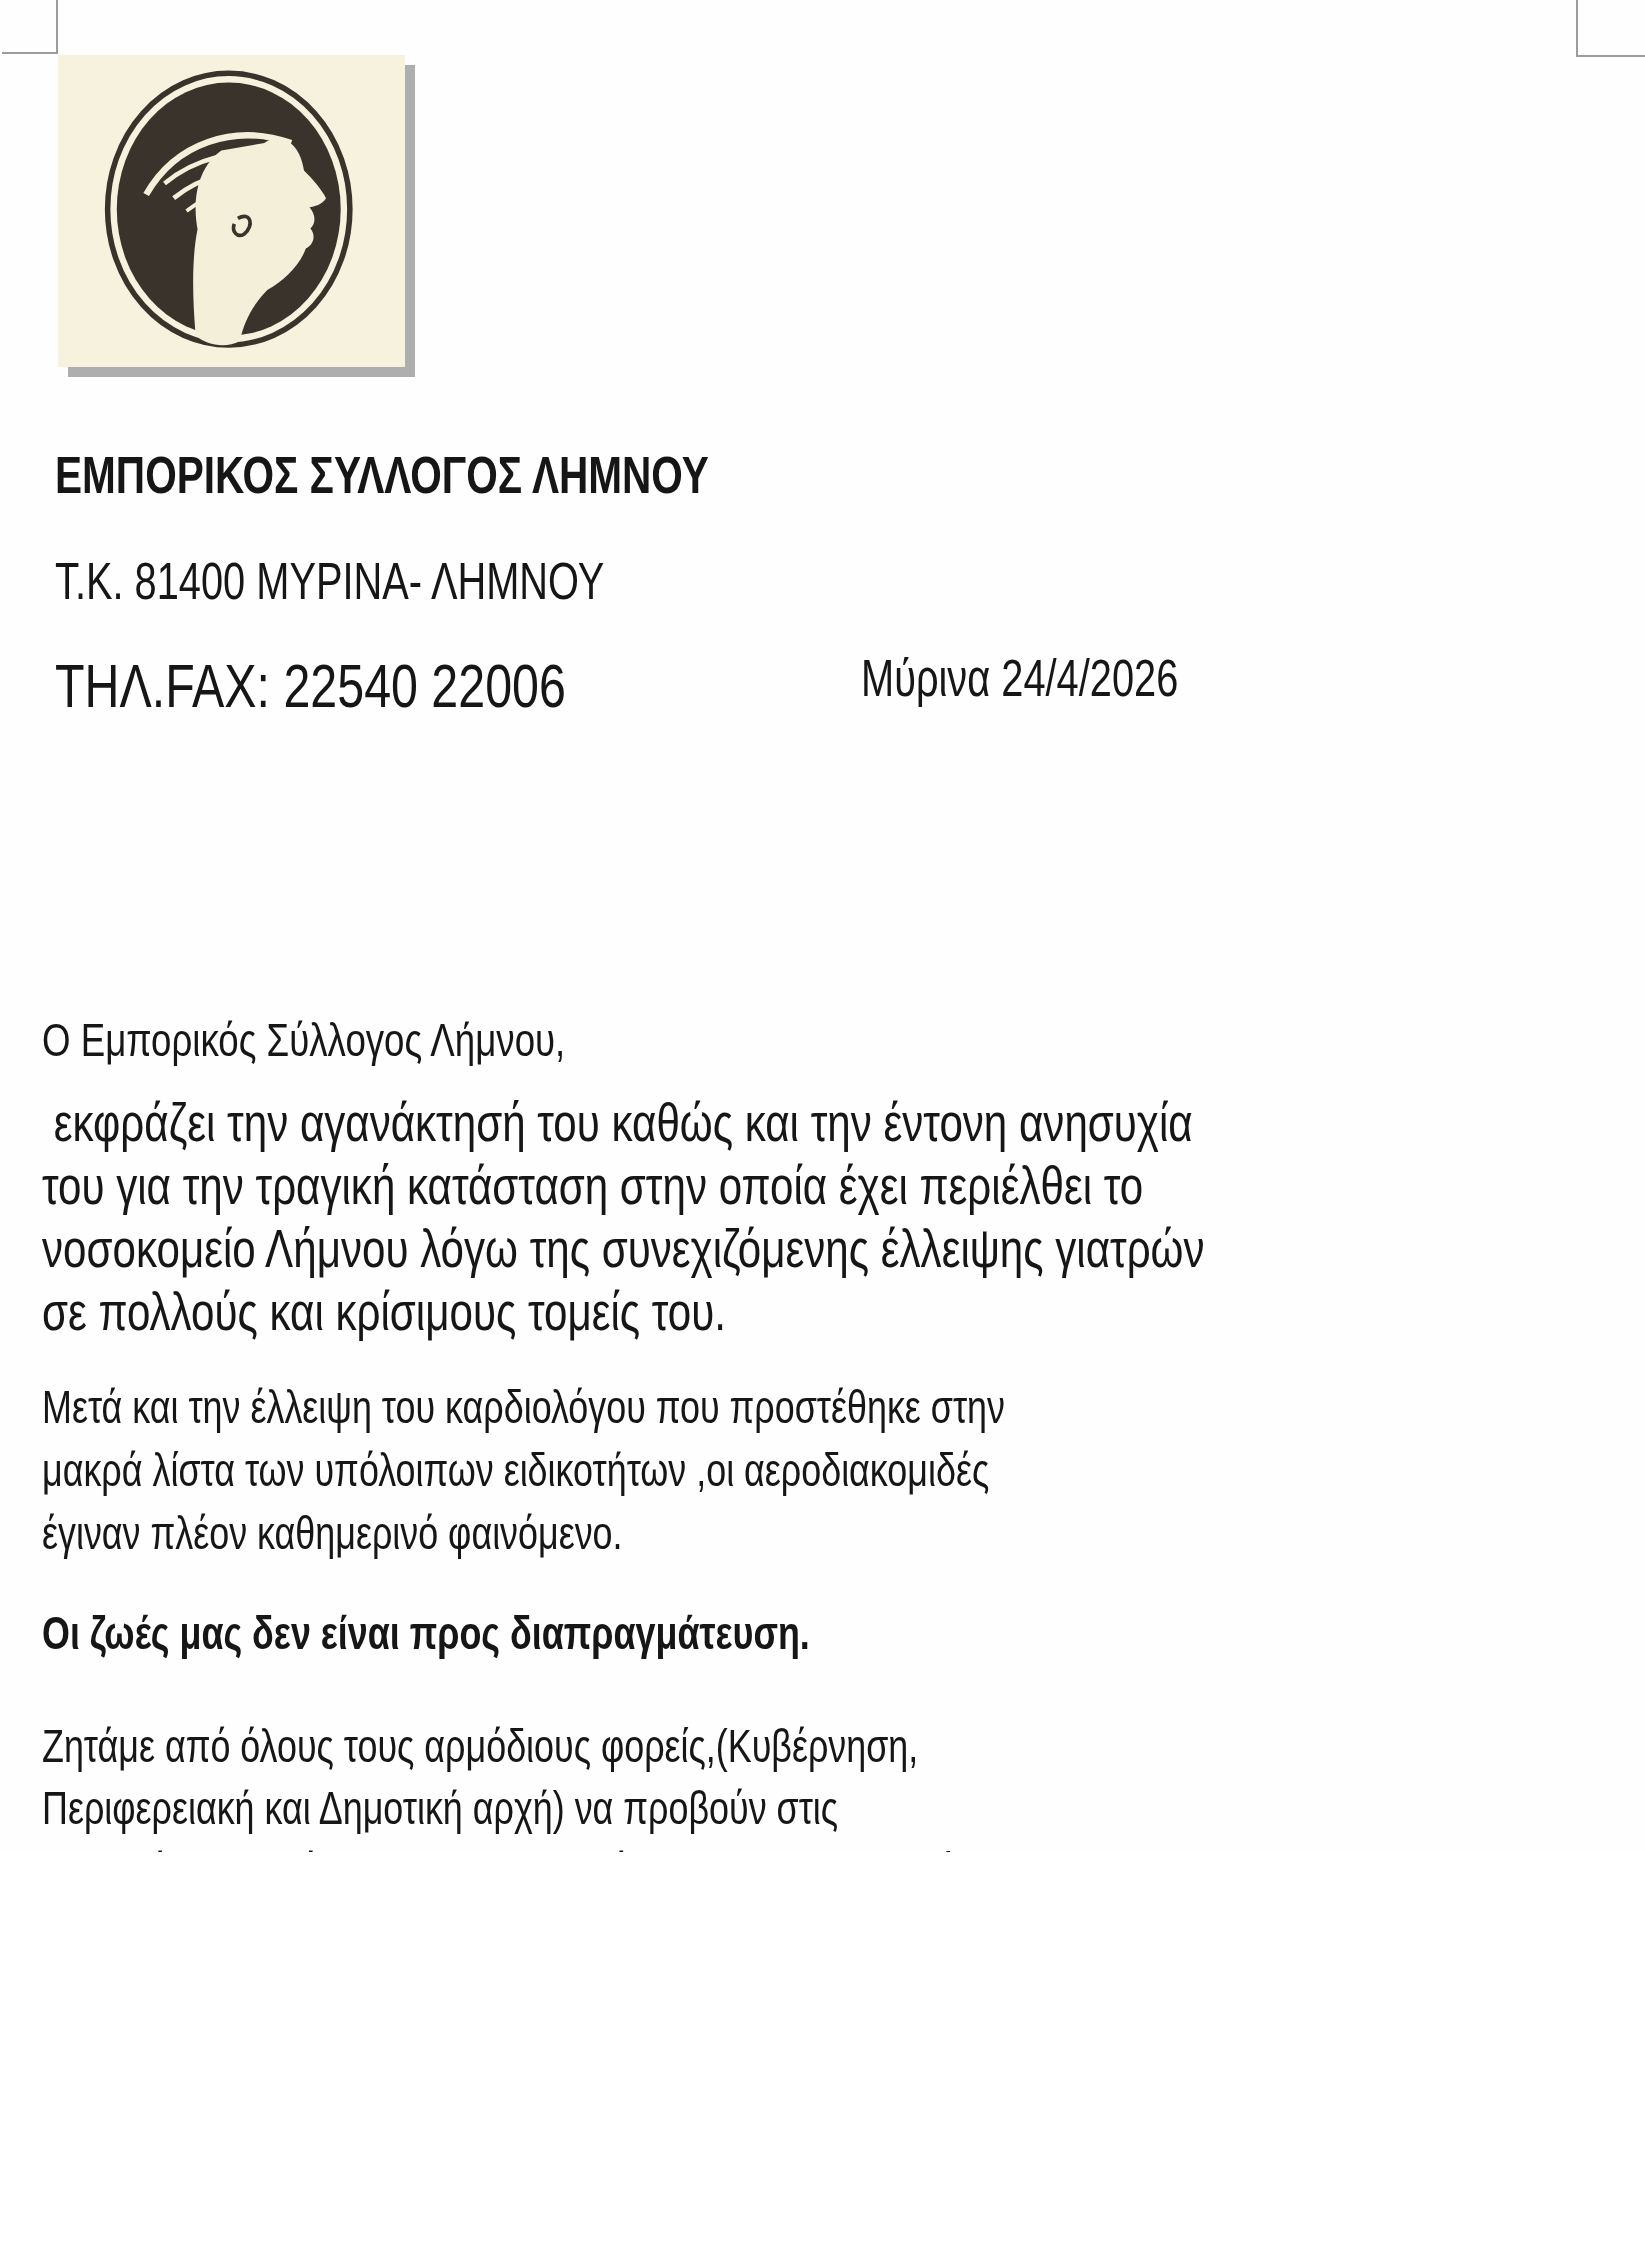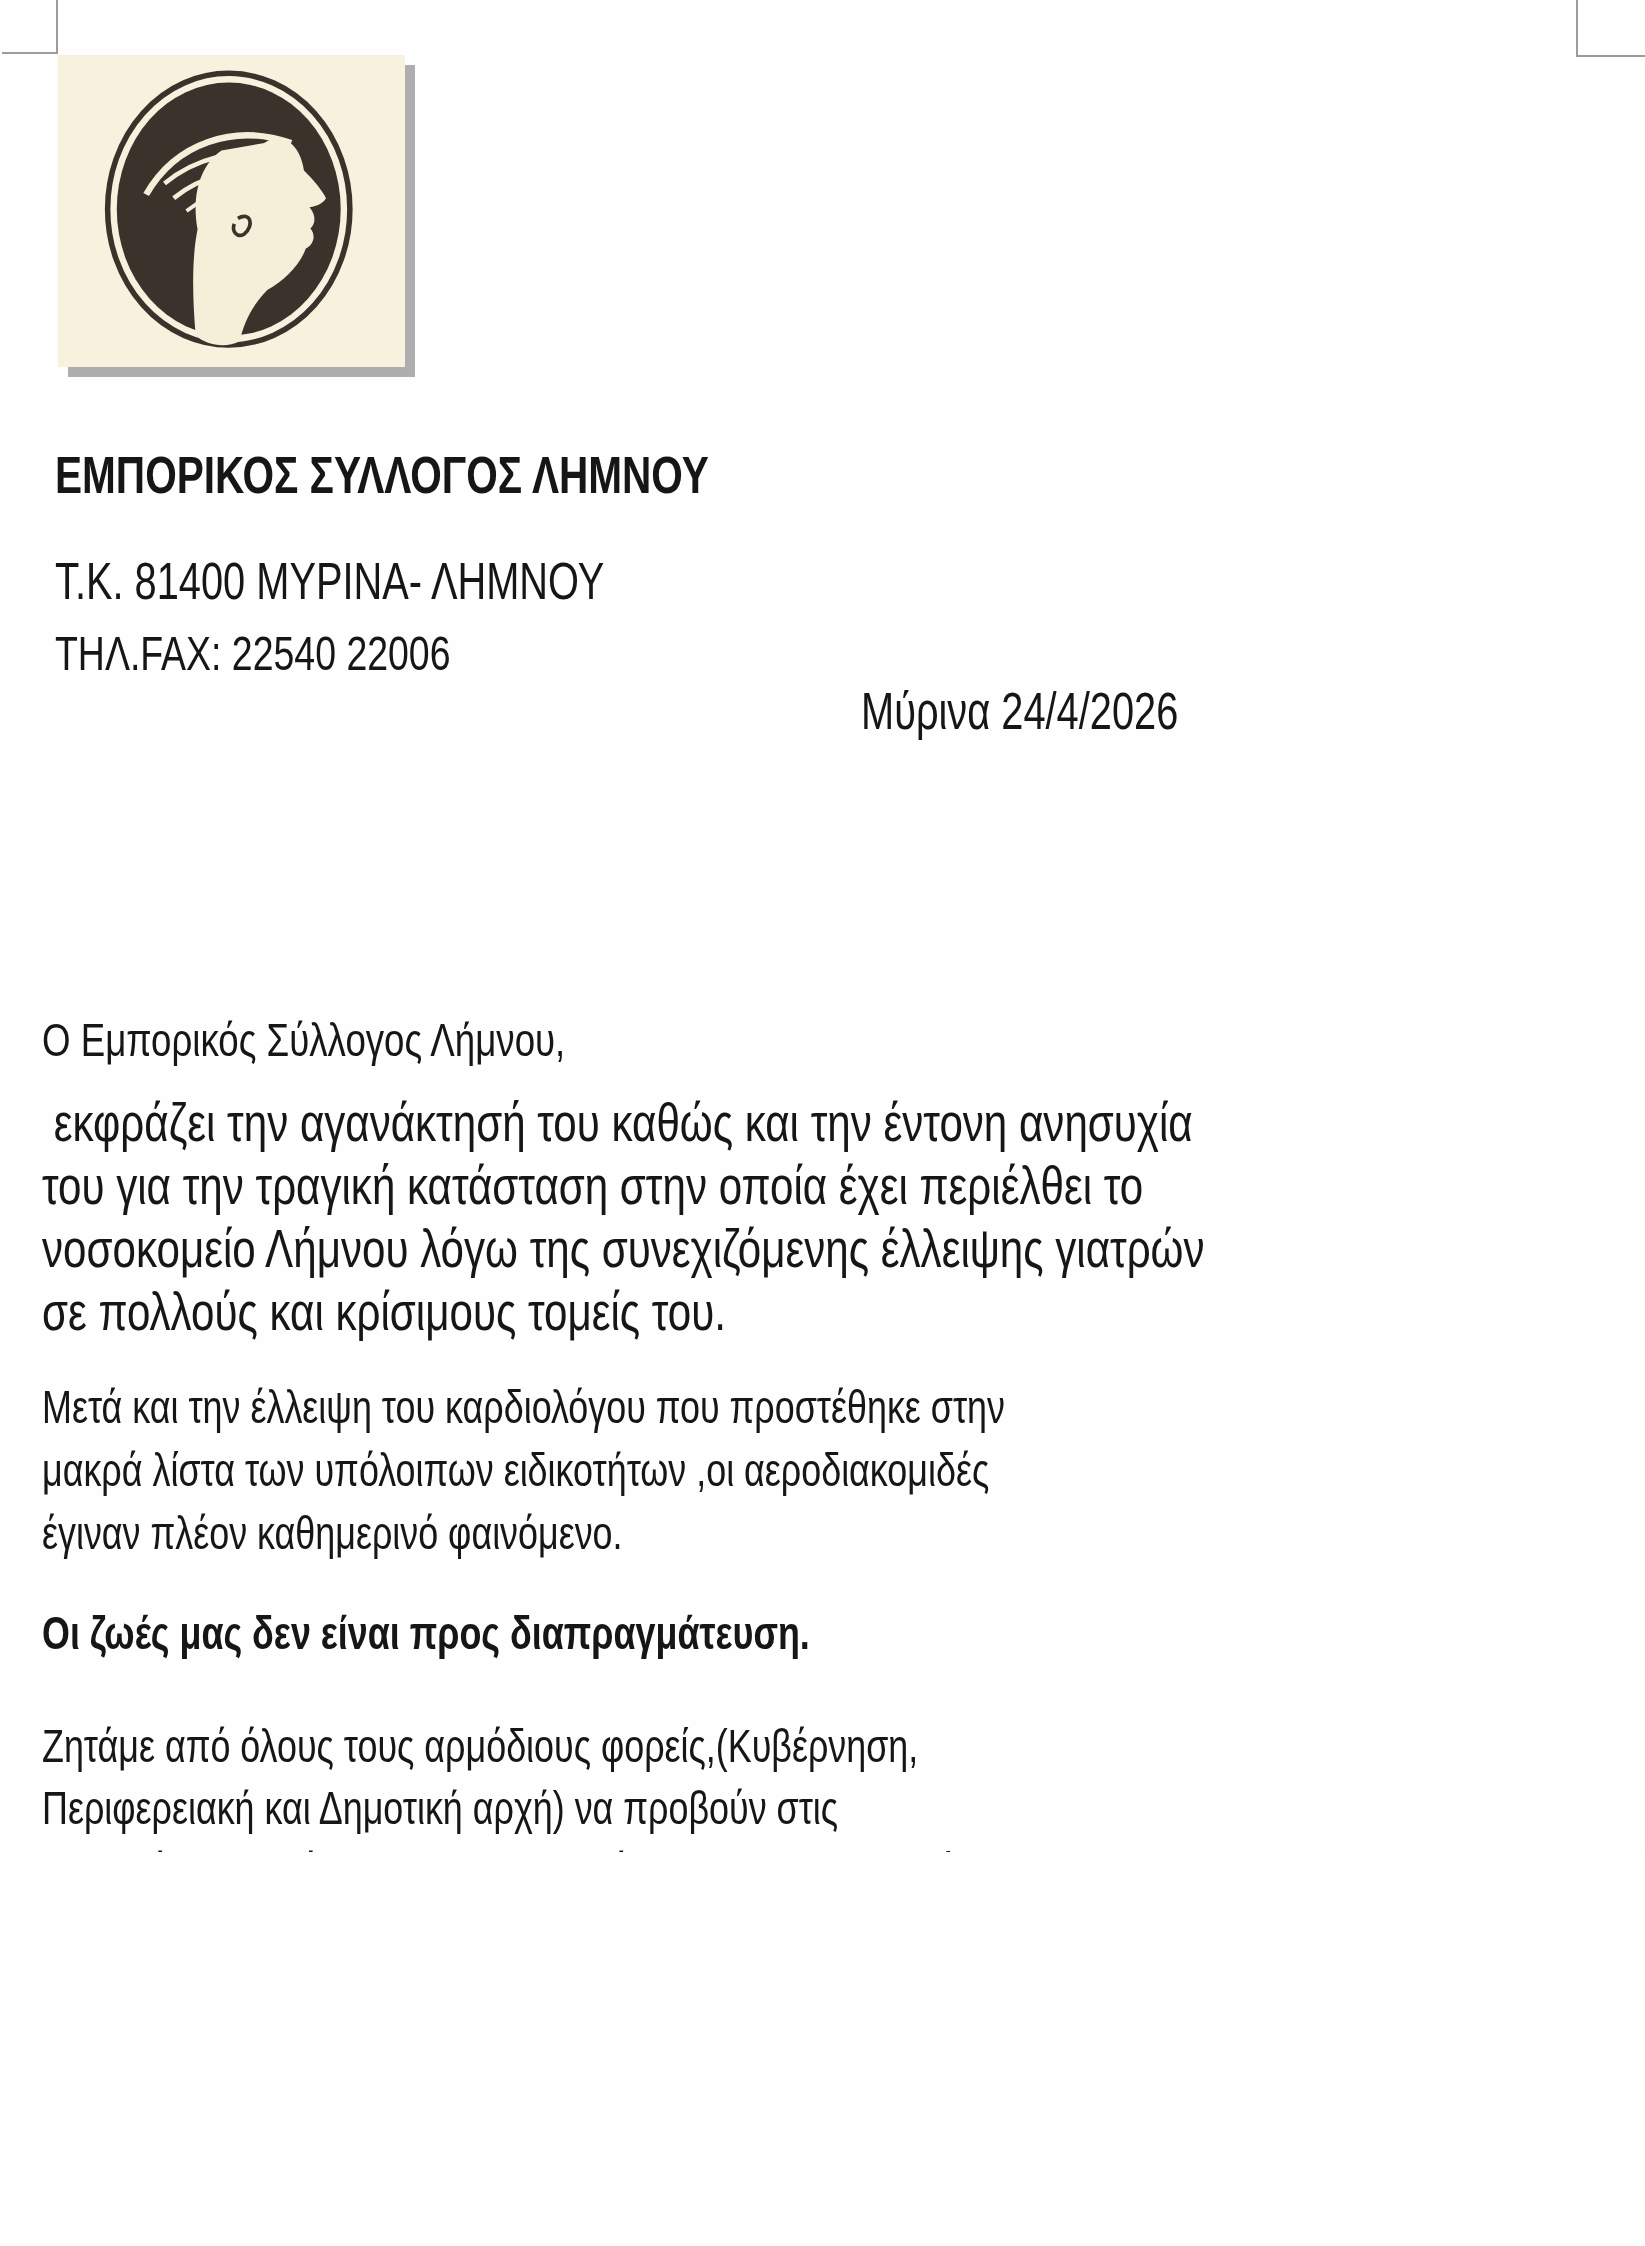--- a/index.html
+++ b/index.html
@@ -45,22 +45,22 @@
   .cx {
     display: inline-block;
     transform: scaleX(0.78);
     transform-origin: 0 0;
     white-space: pre-wrap;
   }
   .abs { position: absolute; }
 
   .org-name   { left: 55px;  top: 448px;  font-size: 52px; font-weight: bold; line-height: 55px; letter-spacing: 0px; }
   .address    { left: 55px;  top: 555px;  font-size: 51px; line-height: 53px; }
-  .telfax     { left: 55px;  top: 627px;  font-size: 48px; line-height: 53px; }
-  .place-date { left: 861px; top: 684px;  font-size: 51px; line-height: 55px; }
+  .telfax     { left: 55px;  top: 659px;  font-size: 62px; line-height: 53px; }
+  .place-date { left: 861px; top: 651px;  font-size: 51px; line-height: 55px; }
 
   .salutation { left: 42px;  top: 983px; font-size: 47px; line-height: 55px; margin-top: 29px; }
   .para-1     { left: 42px;  top: 1091px; font-size: 54px; font-weight: normal; line-height: 63px; }
   .para-2     { left: 42px;  top: 1376px; font-size: 46px; line-height: 63px; }
   .statement  { left: 42px;  top: 1605px; font-size: 46px; font-weight: bold; line-height: 57px; }
   .para-3     { left: 42px;  top: 1715px; font-size: 46px; line-height: 62px; }
   .signature  { left: 893px; top: 2175px; font-size: 57px; line-height: 55px; }
 </style>
 </head>
 <body>

